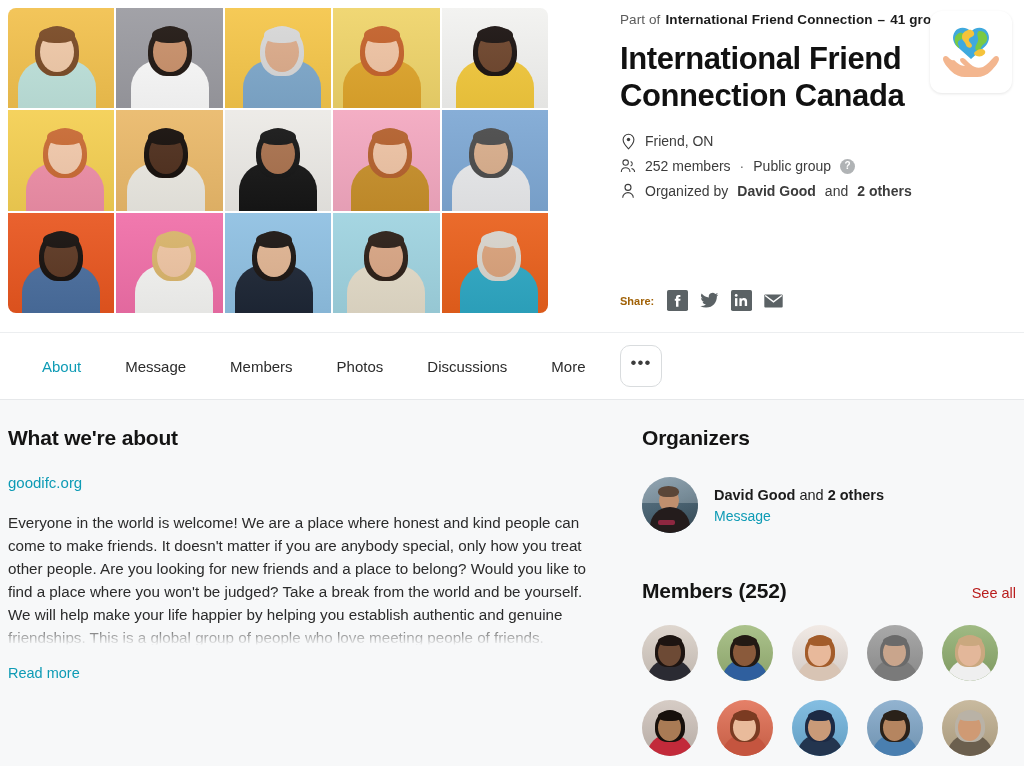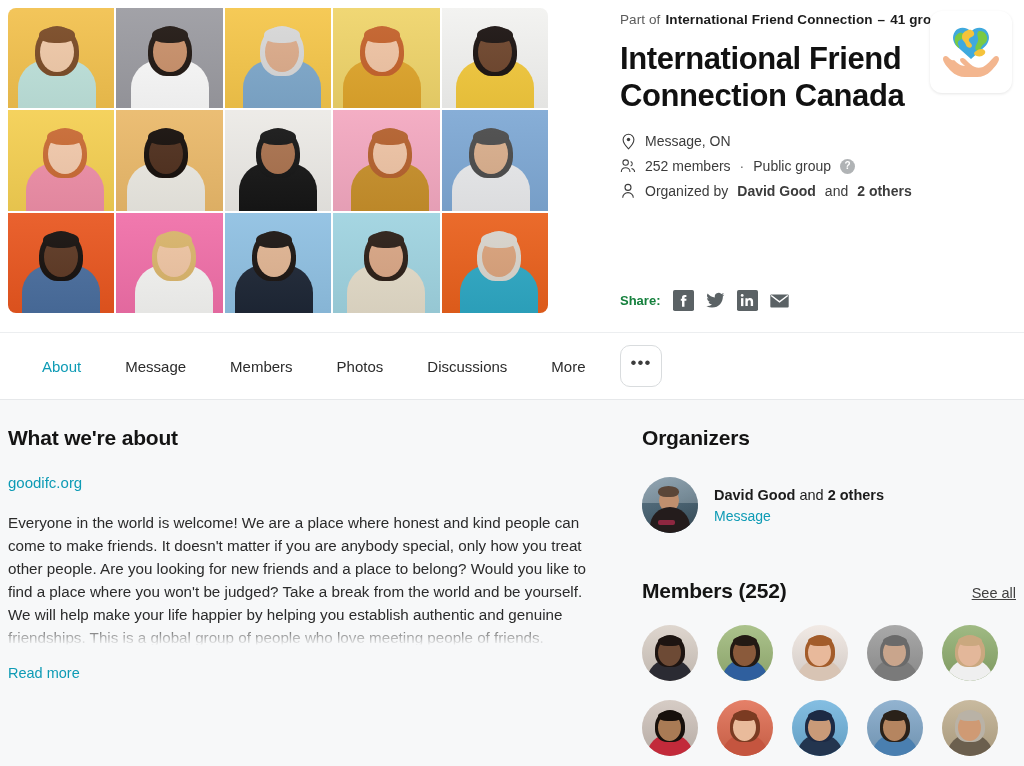--- a/index.html
+++ b/index.html
@@ -64,21 +64,21 @@
     font-size: 14px; color: #3c3c3c; margin-bottom: 7px;
   }
   .meta-row .ic { width: 16px; height: 18px; flex: none; display:flex; align-items:center; justify-content:center; }
   .meta-row .bold { font-weight: bold; }
   .dot-sep { color: #6b6b6b; }
 
   .share-row {
     position: absolute; left: 620px; top: 290px;
     display: flex; align-items: center; gap: 11px;
   }
-  .share-label { font-size: 13px; font-weight: bold; color: #15803d; margin-right: 2px; }
+  .share-label { font-size: 11px; font-weight: bold; color: #a16207; margin-right: 2px; }
   .share-ic { width: 21px; height: 21px; display:block; cursor: pointer; }
 
   
   .tabbar {
     position: absolute; left: 0; top: 332px; width: 1024px; height: 68px;
     background: #fff; border-top: 1px solid #eceef0; border-bottom: 1px solid #e6e8ea;
     display: flex; align-items: center; padding-left: 12px;
   }
   .tabs { display: flex; align-items: center; padding-left: 8px; }
   .tab {
@@ -118,21 +118,21 @@
   .read-more { display:block; margin-top: 16px; font-size: 14.5px; color: #0e9bb5; cursor: pointer; }
 
   .right-col { position: absolute; left: 642px; top: 26px; width: 374px; }
   .org-row { display: flex; align-items: center; gap: 16px; margin-top: 27px; }
   .org-avatar { width: 56px; height: 56px; border-radius: 50%; overflow: hidden; flex: none; position: relative; }
   .org-name { font-size: 14.5px; color: #1c1c1c; }
   .org-name .bold { font-weight: bold; }
   .msg-link { display:block; margin-top: 5px; font-size: 14px; color: #0e9bb5; cursor: pointer; }
 
   .members-head { display: flex; align-items: baseline; justify-content: space-between; margin-top: 46px; }
-  .see-all { font-size: 14.5px; color: #404040; cursor: pointer; text-decoration: underline; }
+  .see-all { font-size: 14.5px; color: #b91c1c; cursor: pointer; }
   .member-grid {
     margin-top: 22px; display: grid; grid-template-columns: repeat(5, 56px);
     gap: 19px 19px;
   }
   .m-avatar { width: 56px; height: 56px; border-radius: 50%; overflow: hidden; position: relative; cursor: pointer; }
 
   
   .av-bg { position: absolute; inset: 0; }
   .av-head { position: absolute; border-radius: 50%; }
   .av-body { position: absolute; border-radius: 22px 22px 0 0; }
@@ -275,21 +275,21 @@
 
       <h1 class="group-title">International Friend Connection Canada</h1>
 
       <div class="meta-row">
         <span class="ic">
           <svg width="15" height="17" viewBox="0 0 15 17">
               <path d="M7.5 1.2c-3 0-5.4 2.4-5.4 5.4 0 4 5.4 9.2 5.4 9.2s5.4-5.2 5.4-9.2c0-3-2.4-5.4-5.4-5.4z" fill="none" stroke="#3c3c3c" stroke-width="1.1"></path>
               <circle cx="7.5" cy="6.5" r="1.7" fill="#3c3c3c"></circle>
             </svg>
         </span>
-        <span>Message, ON</span>
+        <span>Friend, ON</span>
       </div>
 
       <div class="meta-row">
         <span class="ic">
           <svg width="17" height="16" viewBox="0 0 17 16">
               <circle cx="6" cy="4.4" r="2.9" fill="none" stroke="#3c3c3c" stroke-width="1.1"></circle>
               <path d="M1.4 14.4c0-2.7 2-4.5 4.6-4.5s4.6 1.8 4.6 4.5" fill="none" stroke="#3c3c3c" stroke-width="1.1"></path>
               <path d="M11.3 3.1a2.6 2.6 0 010 4.9M12.2 10.6c2 .5 3.3 2 3.3 3.8" fill="none" stroke="#3c3c3c" stroke-width="1.1"></path>
             </svg>
         </span>

